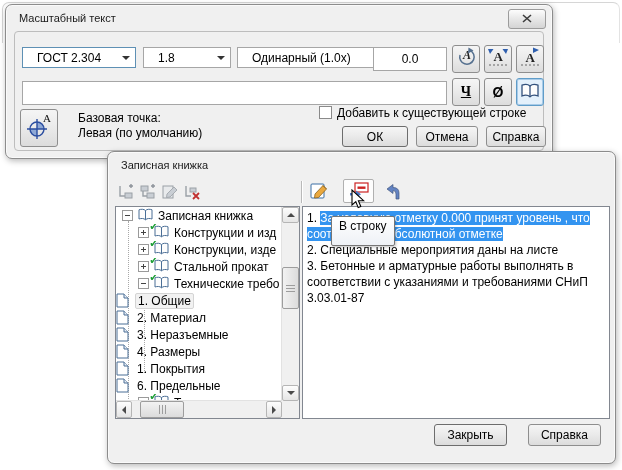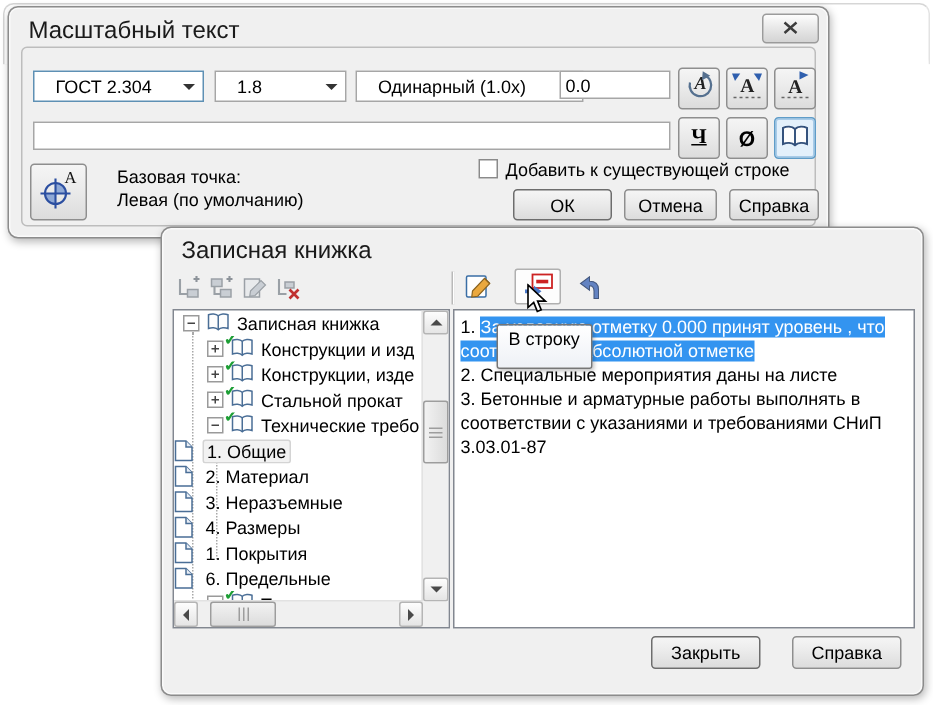--- a/index.html
+++ b/index.html
@@ -8,34 +8,34 @@
   
   .bg-window{left:2px;top:2px;width:616px;height:40px;border-top:1px solid #d6d6d6;
     border-left:1px solid #d6d6d6;border-top-left-radius:7px;border-top-right-radius:7px;
     border-right:1px solid #e3e3e3;}
   
   .dialog{background:#f0f0f0;border:1px solid #8c8c8c;border-radius:7px;
     box-shadow:1px 2px 6px rgba(0,0,0,.28), inset 0 0 0 1px rgba(255,255,255,.65);}
   #dlg-scale{left:5px;top:4px;width:546px;height:153px;z-index:1;}
   #dlg-notebook{left:107px;top:151px;width:507px;height:311px;z-index:10;}
   .titlebar{position:absolute;left:0;top:0;right:0;height:26px;}
-  .title-text{position:absolute;left:13px;top:7px;font-size:16px;color:#1a1a1a;}
+  .title-text{position:absolute;left:13px;top:7px;font-size:11px;color:#1a1a1a;}
   .close-btn{position:absolute;right:6px;top:4px;width:36px;height:18px;
     background:linear-gradient(#fdfdfd,#e9e9e9 45%,#d4d4d4);border:1px solid #9b9b9b;
     border-radius:3px;display:flex;align-items:center;justify-content:center;}
   .groupbox{position:absolute;left:8px;top:26px;width:528px;height:118px;
     border:1px solid #bdbdbd;border-radius:4px;}
   
   .combo,.field{position:absolute;height:21px;background:#fff;border:1px solid #a6a6a6;
     box-sizing:border-box;padding:3px 18px 0 14px;white-space:nowrap;overflow:hidden;}
   .combo.focused{border-color:#5e90b4;}
   .combo .arr{position:absolute;right:5px;top:8px;width:0;height:0;
     border-left:4px solid transparent;border-right:4px solid transparent;border-top:4px solid #333;}
-  input.textbox{position:absolute;height:19px;background:#fff;border:1px solid #a6a6a6;
-    box-sizing:border-box;padding:0 3px;font:12px "Liberation Sans",sans-serif;}
+  input.textbox{position:absolute;height:24px;background:#fff;border:1px solid #a6a6a6;
+    box-sizing:border-box;padding:0 10px;font:12px "Liberation Sans",sans-serif;text-align:center;}
   
   .btn{position:absolute;background:linear-gradient(#f5f5f5,#ebebeb 45%,#dcdcdc);
     border:1px solid #8e8e8e;border-radius:3px;font-size:12px;display:flex;
     align-items:center;justify-content:center;box-sizing:border-box;}
   .btn.default{border-color:#6d6d6d;}
   .iconbtn{width:28px;height:28px;}
   .iconbtn.toggled{background:#e3f0fb;border-color:#5f9cc8;box-shadow:inset 0 0 0 1px #a8cbe8;}
   .chkbox{position:absolute;width:13px;height:13px;background:#fff;border:1px solid #8a8a8a;box-sizing:border-box;}
   .lbl{position:absolute;white-space:nowrap;}
   .serif-u{font-family:"Liberation Serif",serif;font-weight:bold;text-decoration:underline;font-size:14px;}

